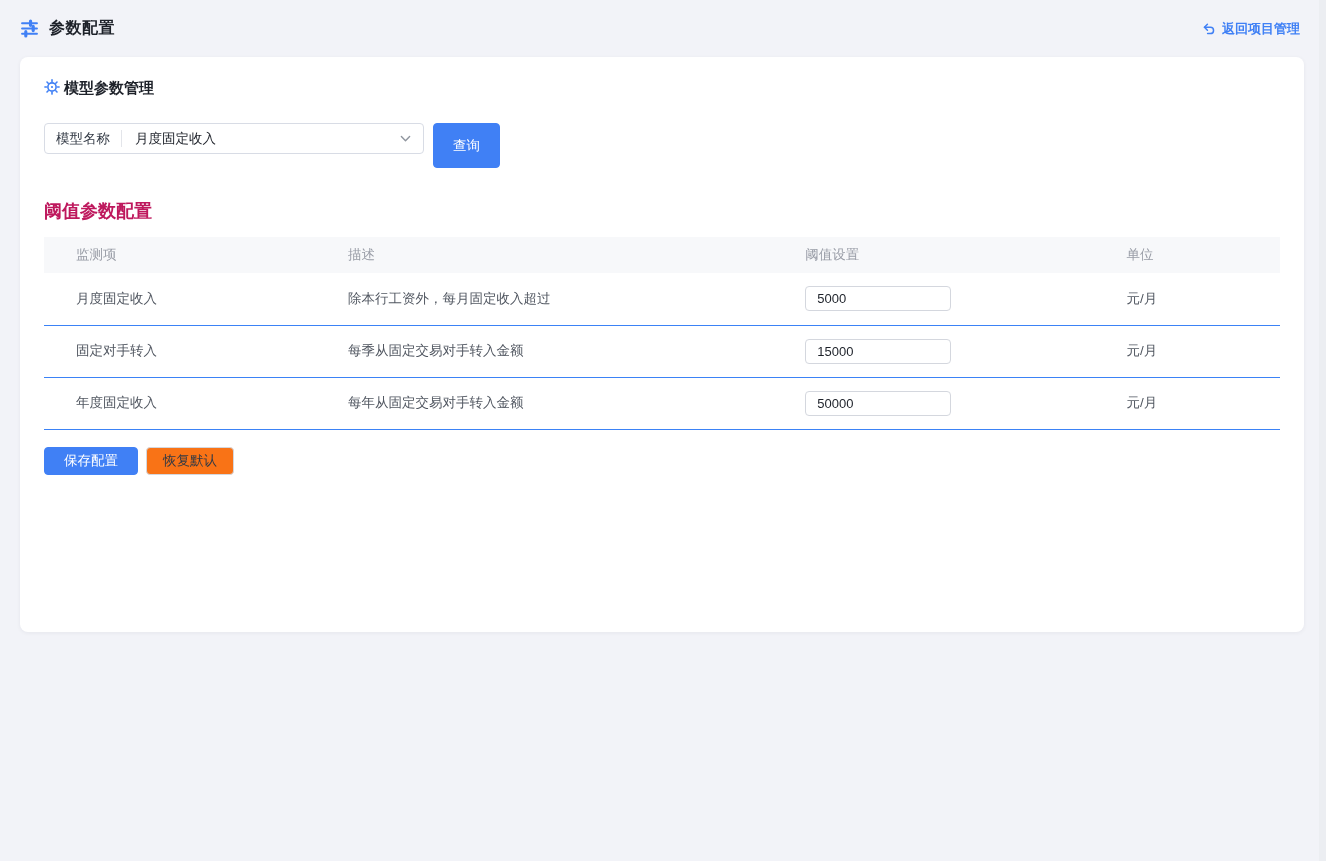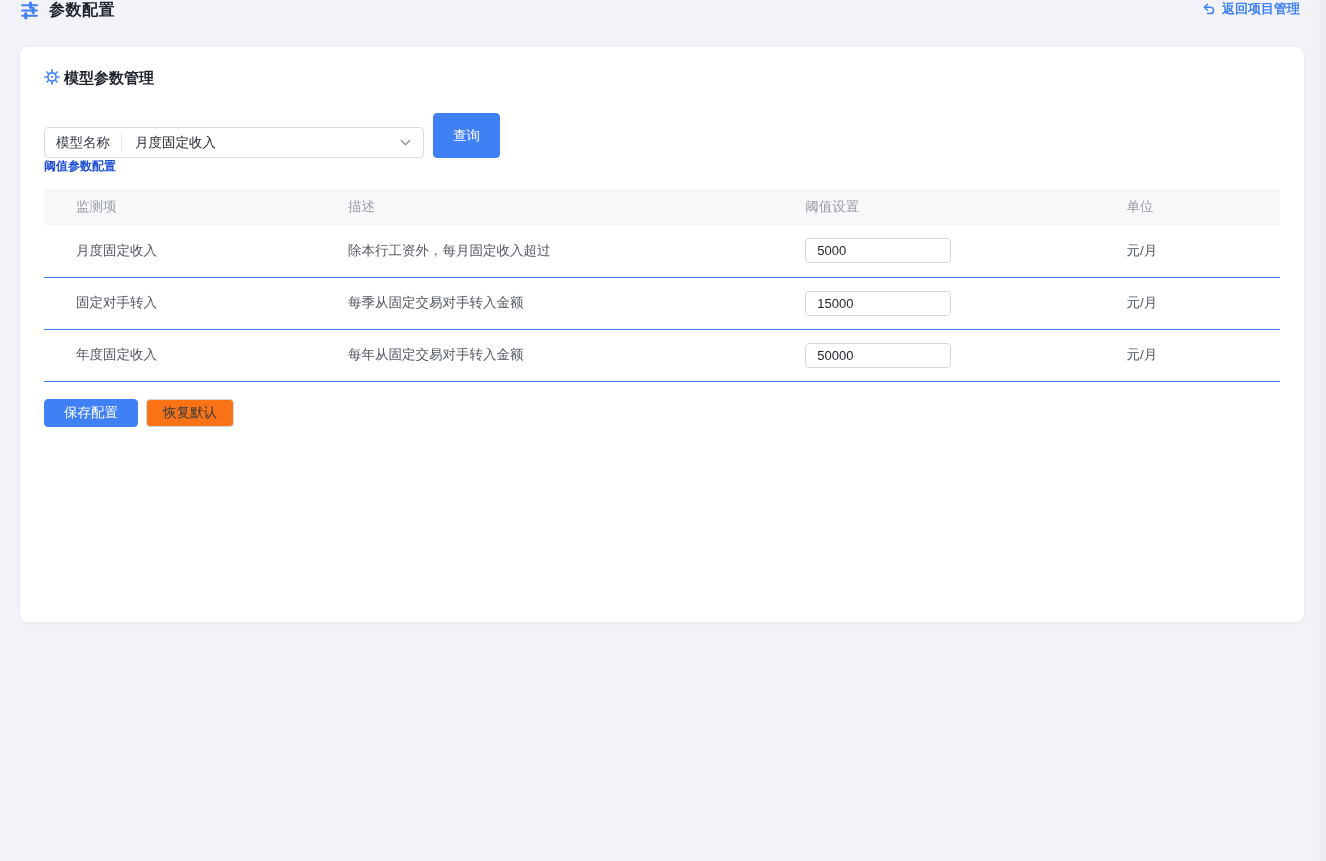--- a/index.html
+++ b/index.html
@@ -11,23 +11,23 @@
   body {
     width: 1326px;
     height: 861px;
     background: var(--page-bg);
     font-family: "Liberation Sans", "DejaVu Sans", sans-serif;
     position: relative;
     overflow: hidden;
   }
   
   .topbar {
-    height: 47px;
+    height: 57px;
     display: flex;
-    align-items: flex-start;
+    align-items: center;
     justify-content: space-between;
     padding: 0 26px 0 20px;
   }
   .topbar-left { display: flex; align-items: center; gap: 10px; }
   .page-title {
     font-size: 16px;
     font-weight: bold;
     color: #1d2129;
     letter-spacing: 0.5px;
   }
@@ -46,21 +46,21 @@
     margin: 0 22px 0 20px;
     height: 575px;
     background: #ffffff;
     border-radius: 8px;
     box-shadow: 0 1px 4px rgba(31, 41, 55, 0.06);
     padding: 22px 24px;
   }
   .card-title-row { display: flex; align-items: flex-start; gap: 4px; }
   .card-title { font-size: 15px; font-weight: bold; color: #1d2129; }
 
-  .model-row { display: flex; align-items: flex-end; margin-top: 25px; }
+  .model-row { display: flex; align-items: flex-start; margin-top: 25px; }
   .select-group {
     display: flex;
     align-items: center;
     width: 380px;
     height: 31px;
     border: 1px solid #d8dce5;
     border-radius: 4px;
     background: #fff;
     cursor: pointer;
   }
@@ -79,23 +79,24 @@
     line-height: 1;
   }
   .btn-primary {
     background: var(--accent);
     color: #fff;
     border: 1px solid var(--accent);
   }
   .query-btn { margin-left: 9px; height: 45px; padding: 0 19px; }
 
   .section-title {
-    font-size: 12px;
+    margin-top: 31px;
+    font-size: 18px;
     font-weight: bold;
-    color: #1d4ed8;
+    color: #be185d;
   }
 
   
   table.threshold-table {
     width: 100%;
     border-collapse: collapse;
     margin-top: 14px;
     table-layout: fixed;
   }
   .threshold-table thead th {

